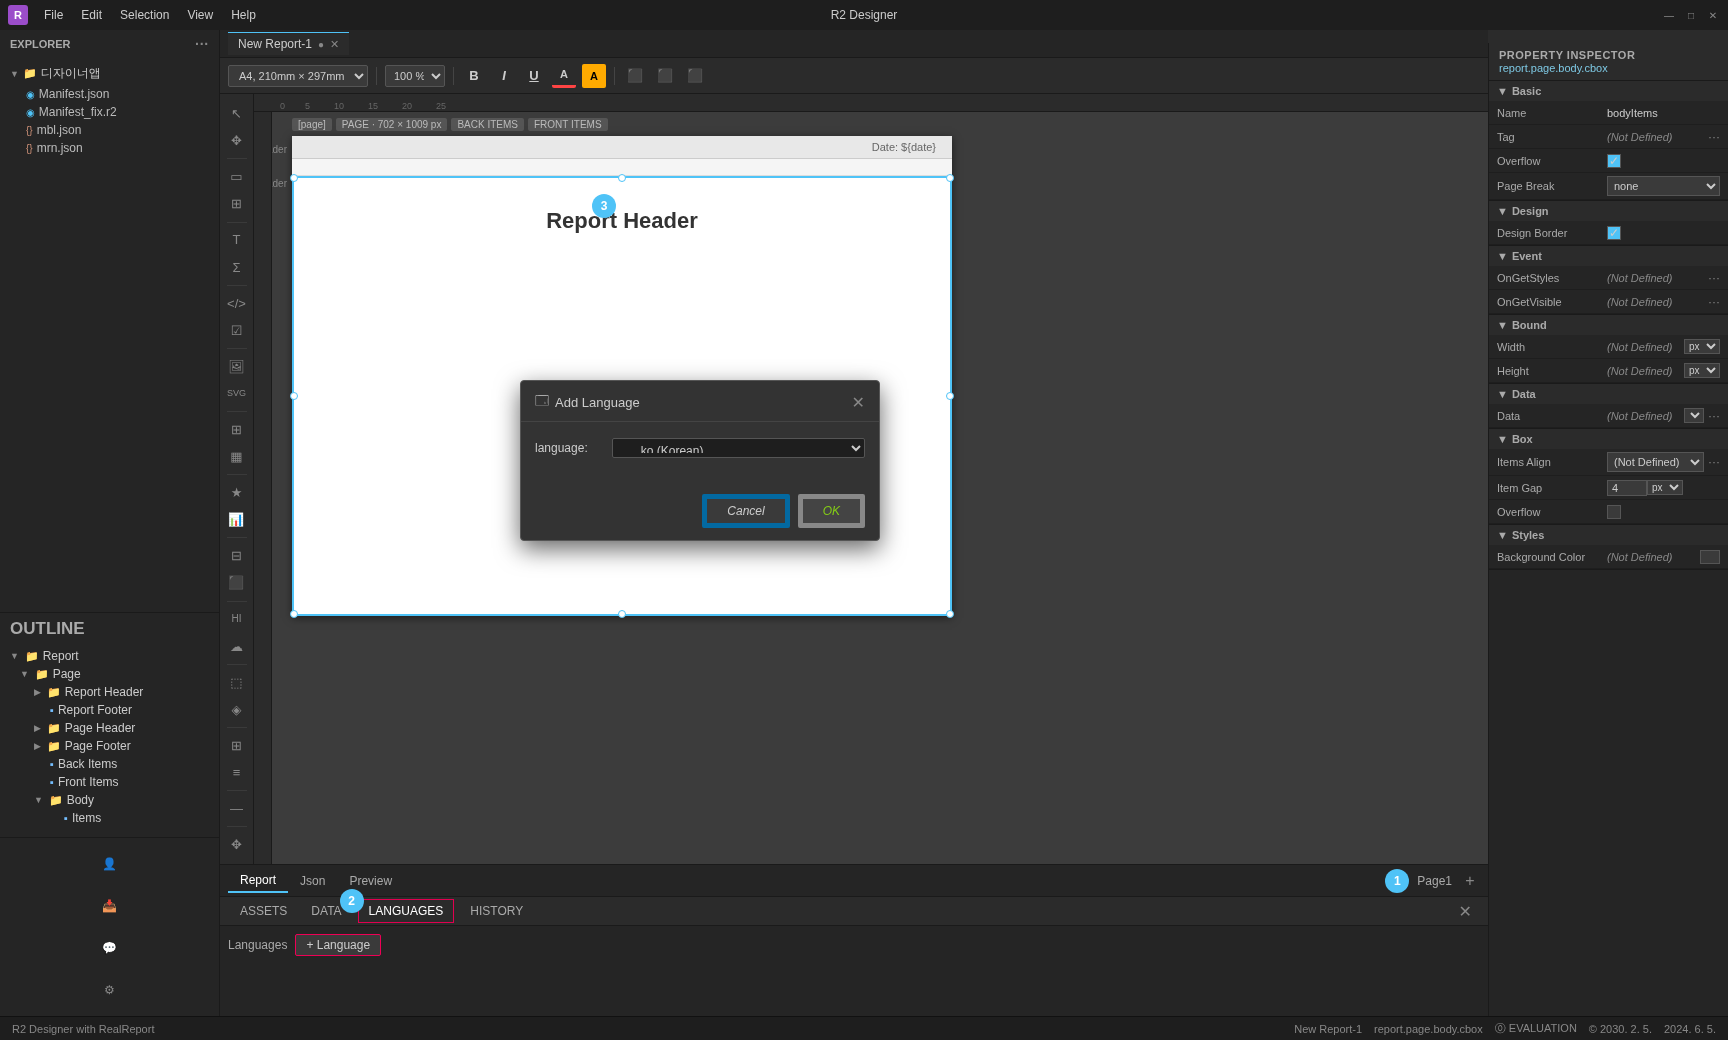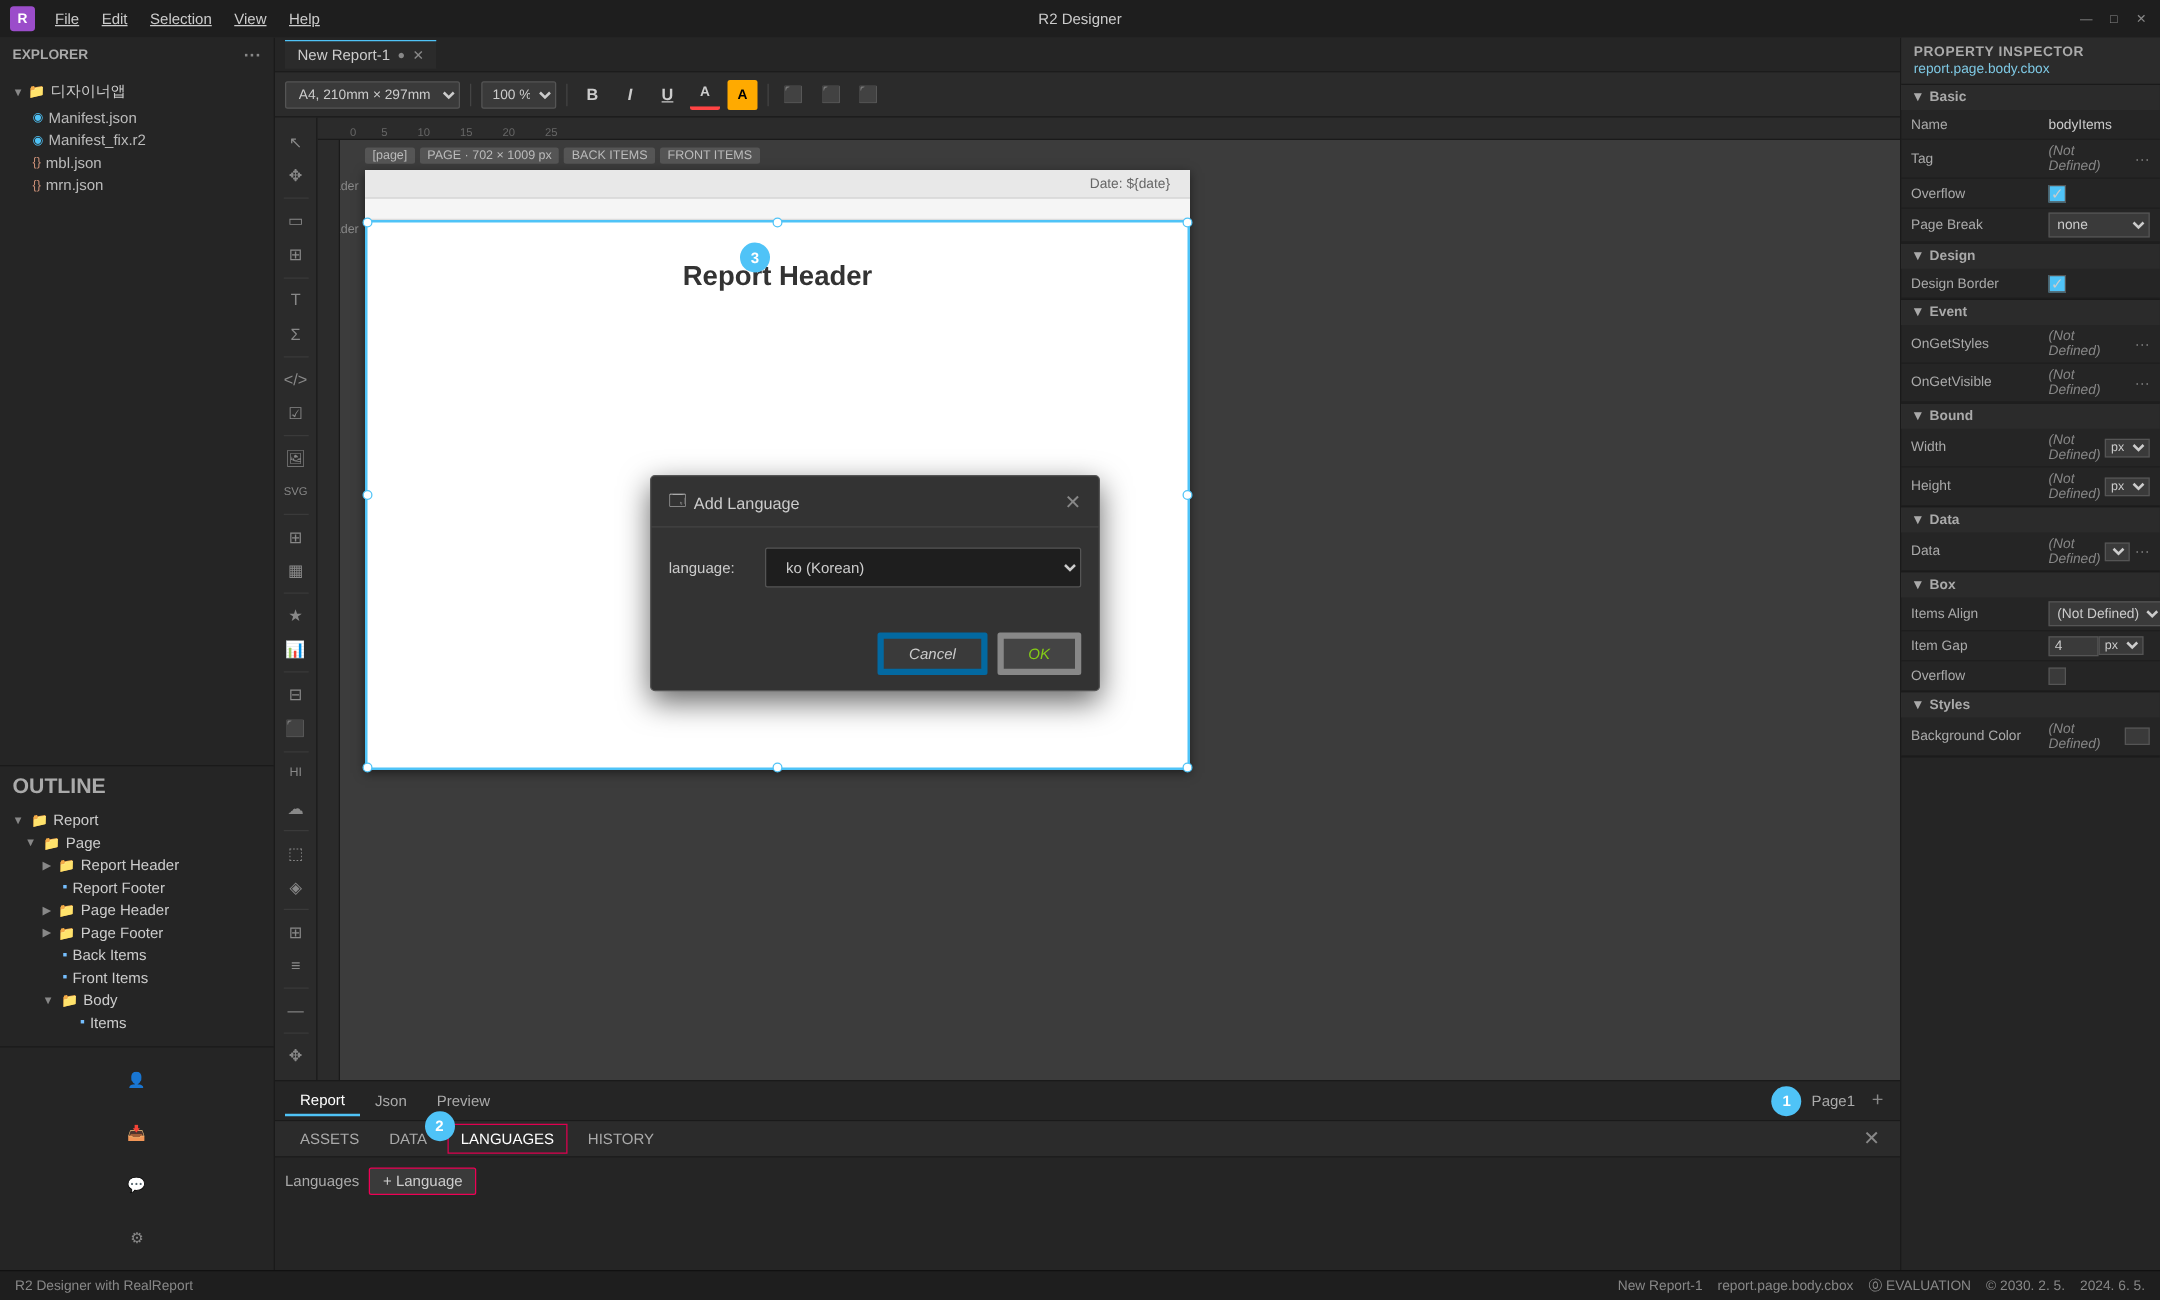--- a/index.html
+++ b/index.html
@@ -3,21 +3,21 @@
   <meta charset="utf-8">
   <style>
     * { margin: 0; padding: 0; box-sizing: border-box; }
     body { width: 1728px; height: 1040px; background: #2b2b2b; font-family: 'Segoe UI', Arial, sans-serif; font-size: 12px; color: #ccc; overflow: hidden; display: flex; flex-direction: column; }
 
     
     .title-bar { height: 30px; background: #1e1e1e; display: flex; align-items: center; justify-content: space-between; padding: 0 8px; flex-shrink: 0; }
     .title-bar-left { display: flex; align-items: center; gap: 8px; }
     .app-logo { width: 20px; height: 20px; background: #9b4dca; border-radius: 3px; display: flex; align-items: center; justify-content: center; color: white; font-weight: bold; font-size: 11px; }
     .menu-bar { display: flex; gap: 2px; }
-    .menu-item { padding: 2px 8px; color: #ccc; cursor: pointer; font-size: 12px; text-decoration: underline; }
+    .menu-item { padding: 2px 8px; color: #ccc; cursor: pointer; font-size: 12px; }
     .title-center { color: #ccc; font-size: 12px; position: absolute; left: 50%; transform: translateX(-50%); }
     .title-bar-right { display: flex; gap: 8px; align-items: center; }
     .win-btn { width: 14px; height: 14px; border-radius: 50%; display: flex; align-items: center; justify-content: center; font-size: 10px; color: #888; cursor: pointer; }
     .win-btn-min { background: none; }
     .win-btn-max { background: none; }
     .win-btn-close { background: none; }
 
     
     .main { display: flex; flex: 1; overflow: hidden; }
 
@@ -63,21 +63,21 @@
     
     .bottom-content { height: 120px; background: #252525; border-top: 1px solid #1a1a1a; display: flex; flex-direction: column; }
     .bottom-content-tabs { display: flex; align-items: center; padding: 0 8px; border-bottom: 1px solid #1a1a1a; background: #2b2b2b; }
     .bcontent-tab { padding: 6px 12px; color: #aaa; cursor: pointer; font-size: 12px; }
     .close-panel-btn { margin-left: auto; color: #888; cursor: pointer; font-size: 16px; padding: 4px 8px; }
     .bottom-content-body { flex: 1; padding: 8px; display: flex; align-items: flex-start; gap: 8px; }
     .languages-label { color: #aaa; font-size: 12px; padding: 4px 0; }
     .add-language-btn { background: #3a3a3a; border: 1px solid #e05; color: #ccc; padding: 3px 10px; font-size: 12px; cursor: pointer; border-radius: 2px; }
 
     
-    .right-panel { width: 208px; background: #252525; border-left: 1px solid #1a1a1a; display: flex; flex-direction: column; flex-shrink: 0; }
+    .right-panel { width: 240px; background: #252525; border-left: 1px solid #1a1a1a; display: flex; flex-direction: column; flex-shrink: 0; margin-top: 13px; }
     .right-panel-header { padding: 6px 10px; background: #2b2b2b; border-bottom: 1px solid #1a1a1a; }
     .right-panel-title { font-size: 11px; color: #aaa; font-weight: bold; letter-spacing: 0.5px; }
     .right-panel-subtitle { font-size: 11px; color: #7ec8e3; margin-top: 1px; }
     .prop-section { border-bottom: 1px solid #1a1a1a; }
     .prop-section-header { display: flex; align-items: center; gap: 4px; padding: 4px 8px; cursor: pointer; color: #aaa; font-size: 11px; font-weight: bold; background: #2b2b2b; }
     .prop-row { display: flex; align-items: center; padding: 3px 8px; border-bottom: 1px solid #1e1e1e; min-height: 24px; }
     .prop-label { width: 110px; color: #aaa; font-size: 11px; flex-shrink: 0; }
     .prop-value { flex: 1; color: #ccc; font-size: 11px; }
     .prop-value.italic { color: #888; font-style: italic; }
     .prop-checkbox { width: 14px; height: 14px; background: #4fc3f7; border: 1px solid #555; display: flex; align-items: center; justify-content: center; cursor: pointer; }
@@ -90,21 +90,21 @@
     
     .left-sidebar-bottom { margin-top: auto; padding: 8px 0; border-top: 1px solid #1a1a1a; display: flex; flex-direction: column; align-items: center; gap: 6px; }
     .sidebar-icon-btn { width: 36px; height: 36px; display: flex; align-items: center; justify-content: center; color: #888; cursor: pointer; border-radius: 4px; }
     .dialog { background: #333; border: 1px solid #555; border-radius: 4px; width: 360px; box-shadow: 0 8px 24px rgba(0,0,0,0.6); }
     .dialog-header { display: flex; align-items: center; justify-content: space-between; padding: 10px 14px 8px; border-bottom: 1px solid #444; }
     .dialog-title { color: #ccc; font-size: 13px; display: flex; align-items: center; gap: 6px; }
     .dialog-close { color: #888; cursor: pointer; font-size: 16px; }
     .dialog-body { padding: 16px 14px; }
     .dialog-row { display: flex; align-items: center; gap: 24px; margin-bottom: 12px; }
     .dialog-label { color: #ccc; font-size: 12px; white-space: nowrap; }
-    .dialog-select { flex: 1; background: #1e1e1e; border: 1px solid #555; color: #ccc; padding: 4px 12px; font-size: 12px; height: 32px; border-radius: 2px; }
+    .dialog-select { flex: 1; background: #1e1e1e; border: 1px solid #555; color: #ccc; padding: 4px 24px; font-size: 12px; height: 20px; border-radius: 2px; }
     .dialog-footer { display: flex; justify-content: flex-end; gap: 8px; padding: 8px 14px 12px; }
     .dialog-btn { padding: 5px 20px; font-size: 12px; cursor: pointer; border-radius: 2px; border: 5px solid #0369a1; background: #3a3a3a; color: #ccc; font-style: italic; }
     .dialog-btn.primary { background: #444; border-color: #888; color: #84cc16; }
 
     
     .step-badge { width: 24px; height: 24px; border-radius: 50%; background: #4fc3f7; color: white; font-size: 12px; font-weight: bold; display: flex; align-items: center; justify-content: center; position: absolute; z-index: 200; }
 
     
     .status-bar { height: 24px; background: #1e1e1e; border-top: 1px solid #111; display: flex; align-items: center; padding: 0 12px; color: #888; font-size: 11px; gap: 16px; flex-shrink: 0; }
     .status-bar-right { margin-left: auto; display: flex; gap: 12px; align-items: center; }

